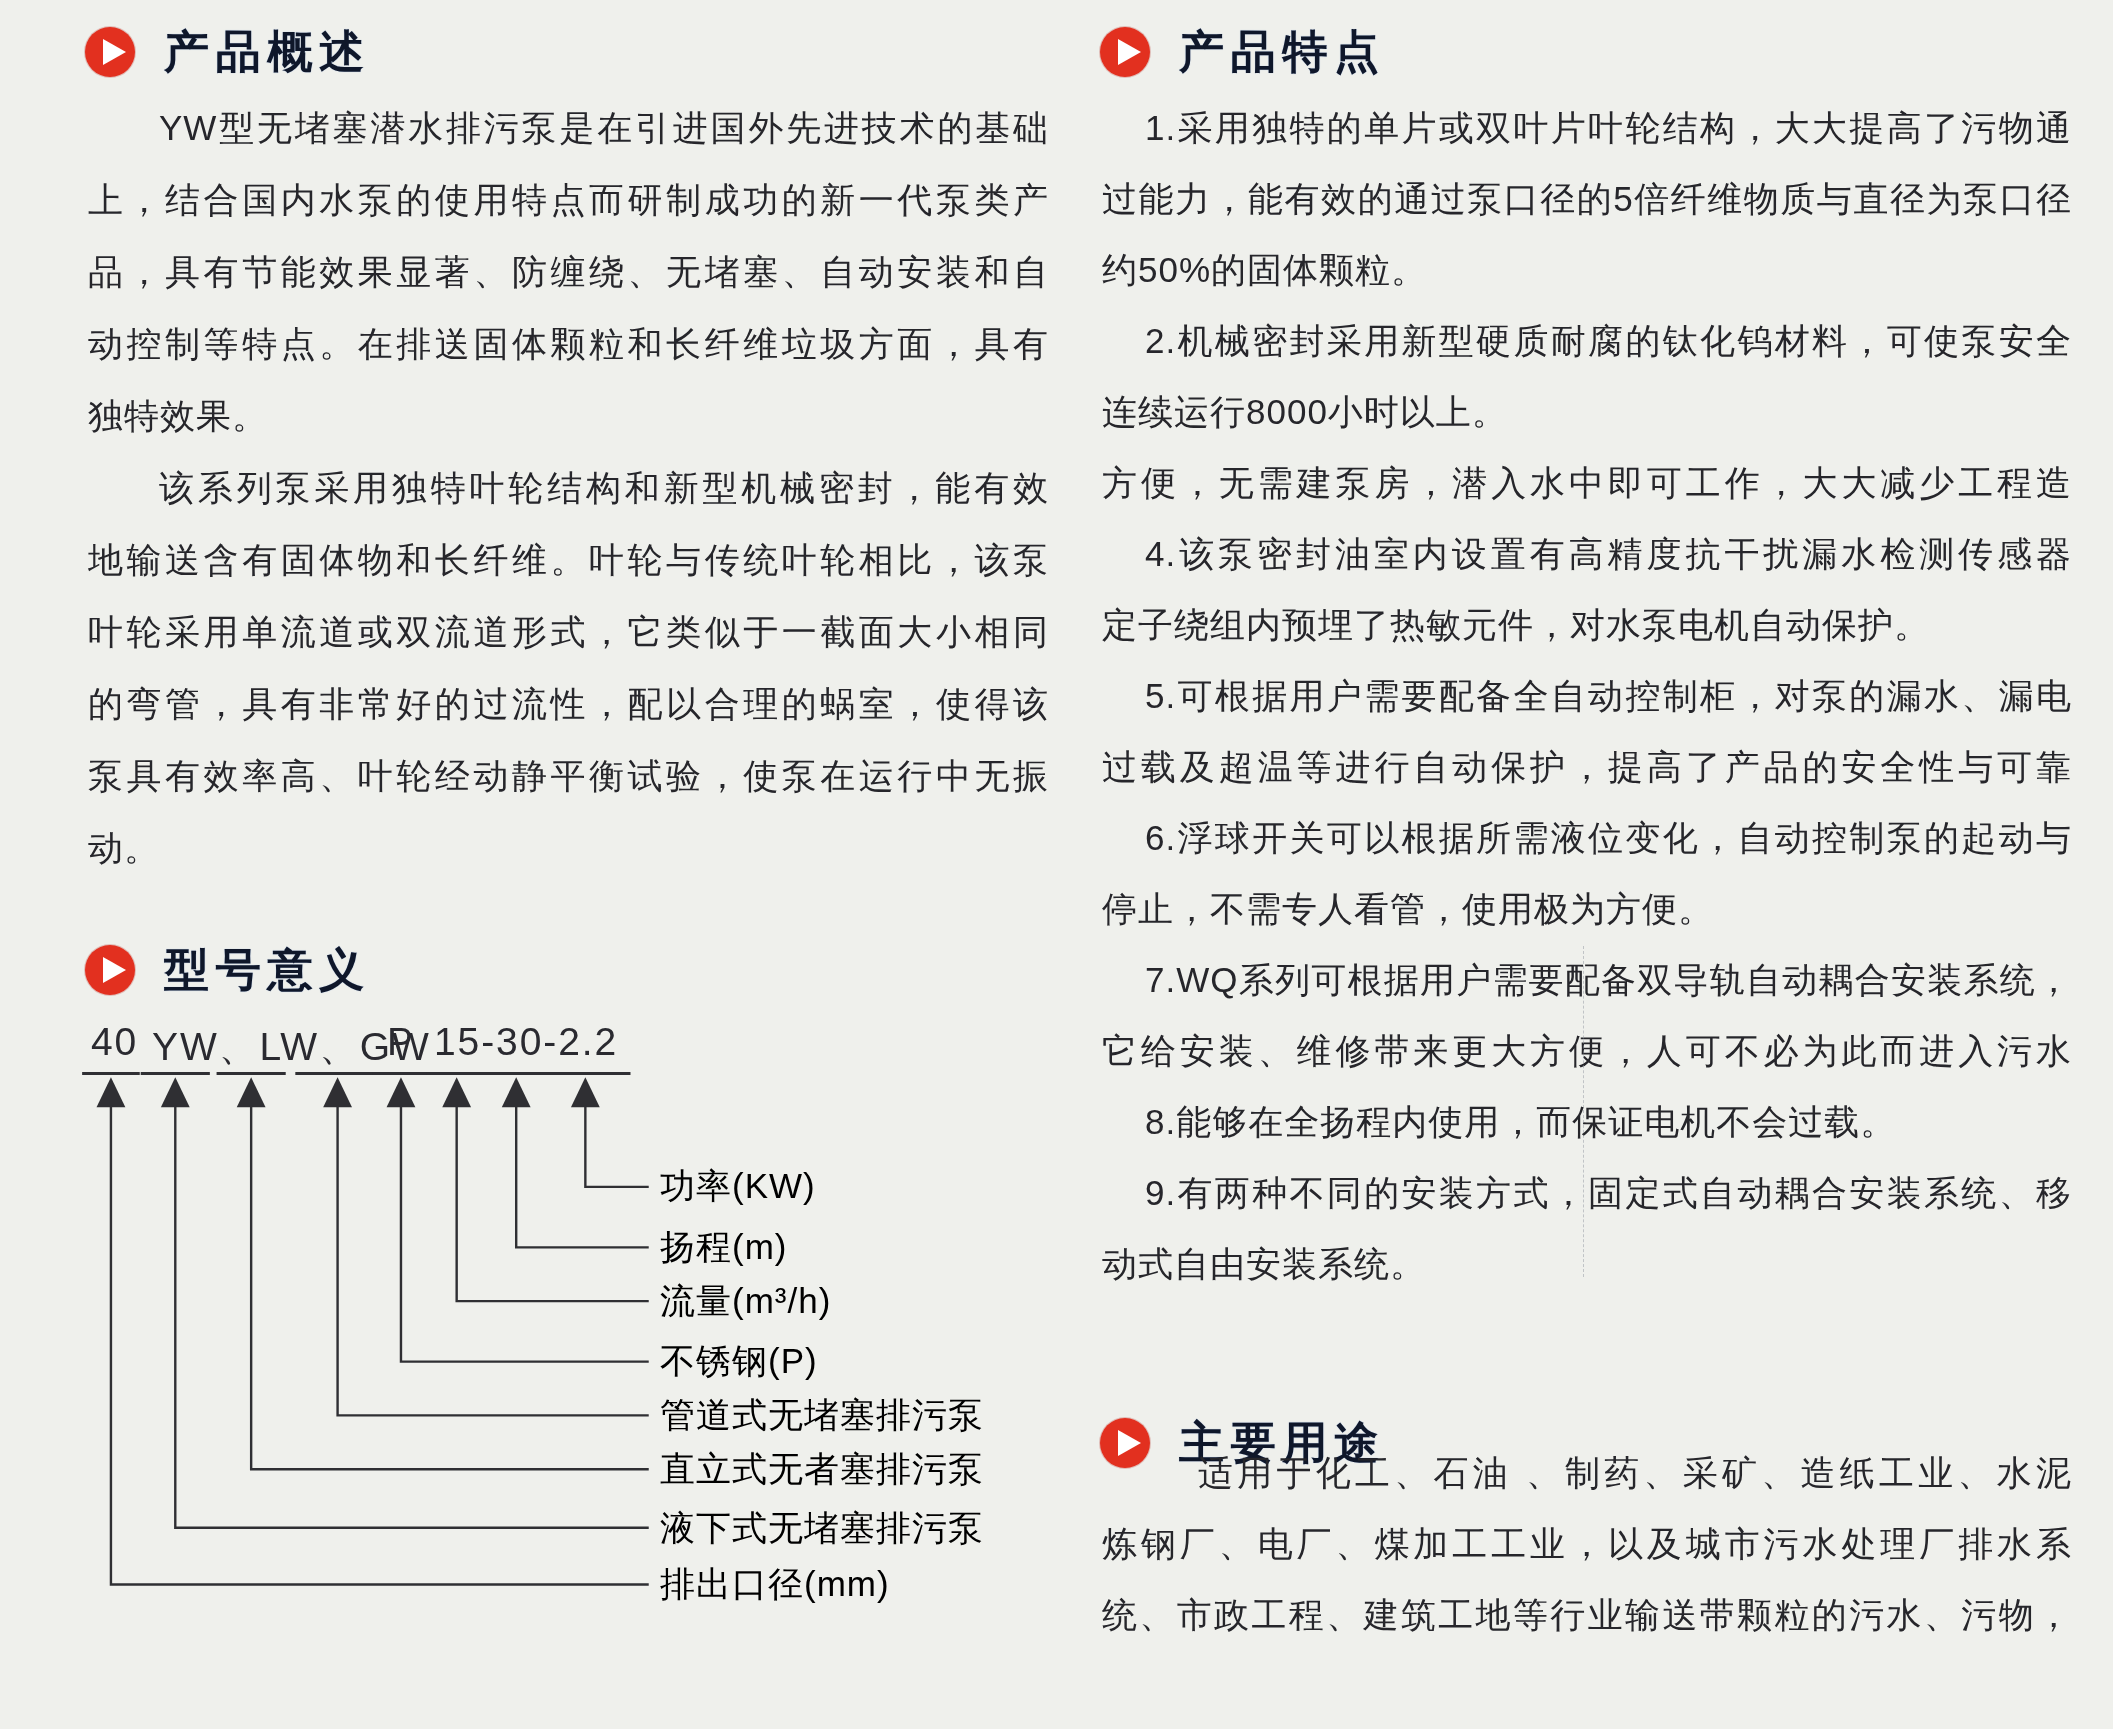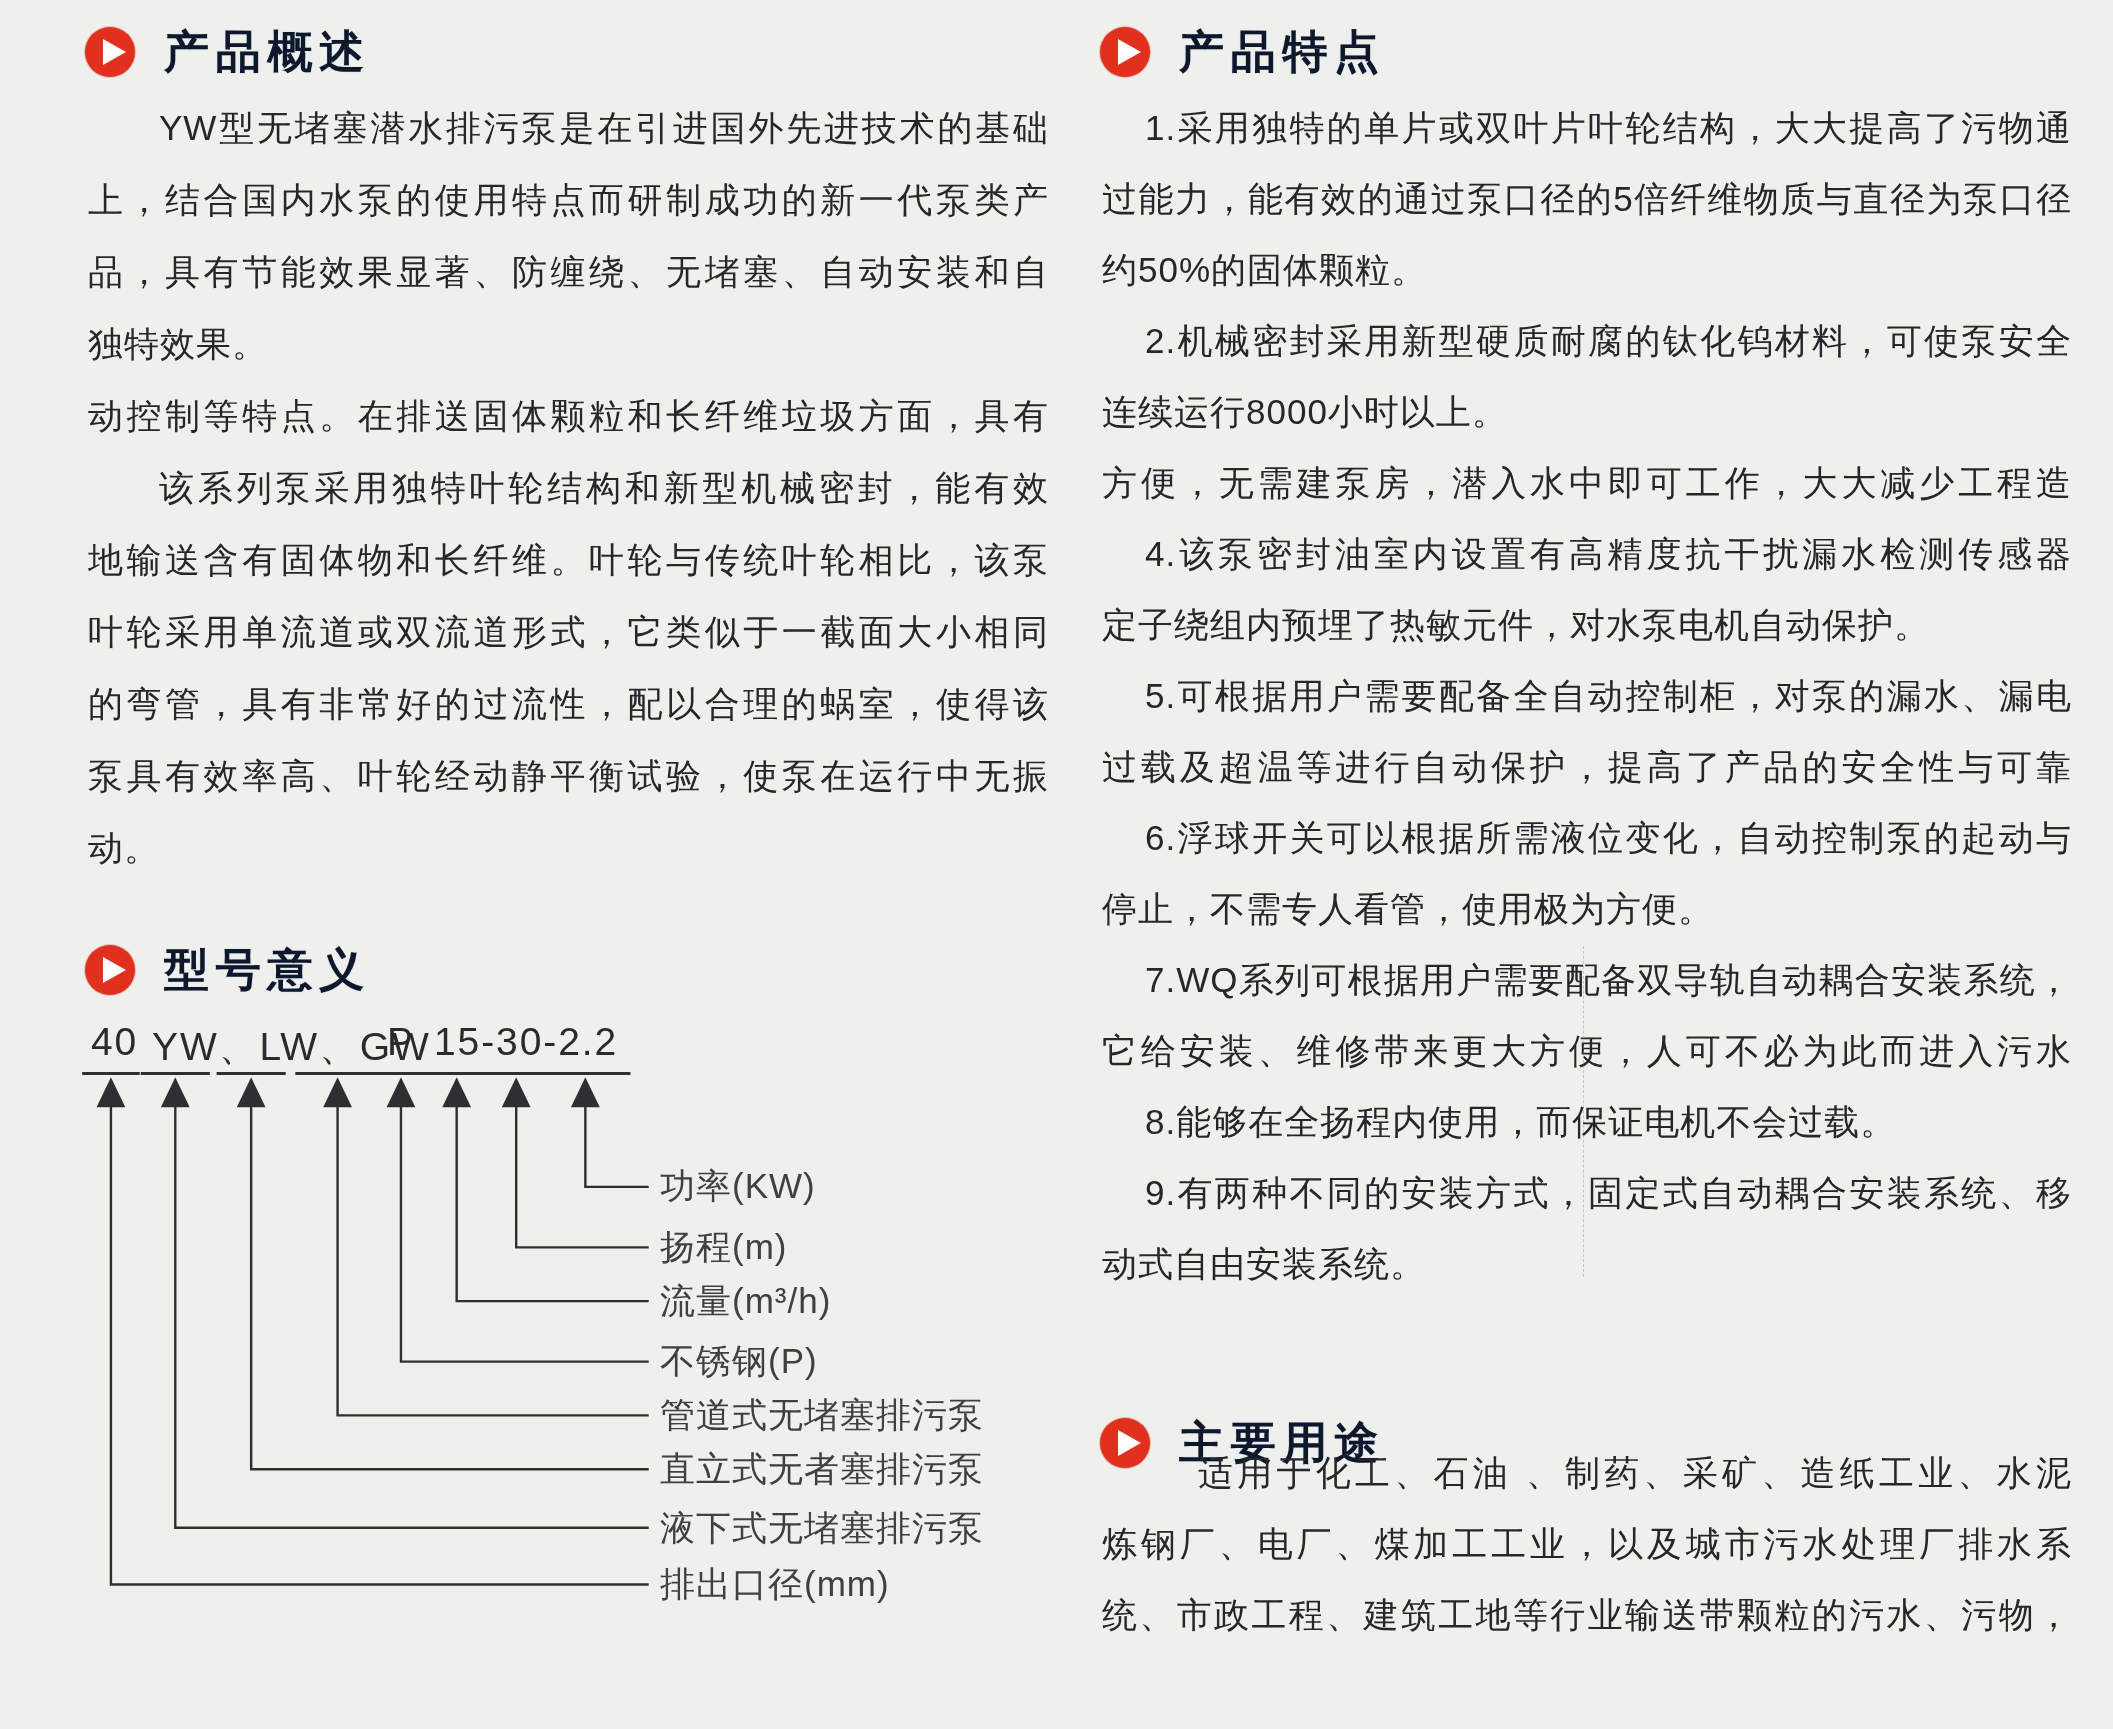--- a/index.html
+++ b/index.html
@@ -38,41 +38,41 @@
   .features .line{height:71px;line-height:71px;}
   .uses .line{height:71px;line-height:71px;}
   
   .model-part{
     position:absolute;top:0;font-size:39px;color:#2a2a30;
     letter-spacing:1.9px;white-space:nowrap;
   }
   
   .dg-label{
     position:absolute;left:660px;height:50px;line-height:50px;
-    font-size:35px;letter-spacing:1px;white-space:nowrap;color:#404040;
+    font-size:35px;letter-spacing:1px;white-space:nowrap;color:#000000;
   }
   .fold-line{
     border-left:1.9px dashed #9aa0a8;opacity:.55;width:0;
   }
   svg .stroke{stroke:#2f2f33;fill:none;}
 </style>
 </head>
 <body>
 
 <div class="abs sec-header" style="left:85px;top:25px;">
   <span class="bullet"></span>
   <span class="sec-title">产品概述</span>
 </div>
 
 <div class="abs textblock" style="left:88px;top:92px;width:961px;">
     <div class="line" style="text-indent: 71px;">YW型无堵塞潜水排污泵是在引进国外先进技术的基础</div>
     <div class="line">上，结合国内水泵的使用特点而研制成功的新一代泵类产</div>
     <div class="line">品，具有节能效果显著、防缠绕、无堵塞、自动安装和自</div>
+    <div class="line">动控制等特点。在排送固体颗粒和长纤维垃圾方面，具有</div>
     <div class="line last">独特效果。</div>
-    <div class="line">动控制等特点。在排送固体颗粒和长纤维垃圾方面，具有</div>
     <div class="line" style="text-indent: 71px;">该系列泵采用独特叶轮结构和新型机械密封，能有效</div>
     <div class="line">地输送含有固体物和长纤维。叶轮与传统叶轮相比，该泵</div>
     <div class="line">叶轮采用单流道或双流道形式，它类似于一截面大小相同</div>
     <div class="line">的弯管，具有非常好的过流性，配以合理的蜗室，使得该</div>
     <div class="line">泵具有效率高、叶轮经动静平衡试验，使泵在运行中无振</div>
     <div class="line last">动。</div>
   </div>
 
 <div class="abs sec-header" style="left:85px;top:943px;justify-content:space-between;">
   <span class="bullet"></span>

